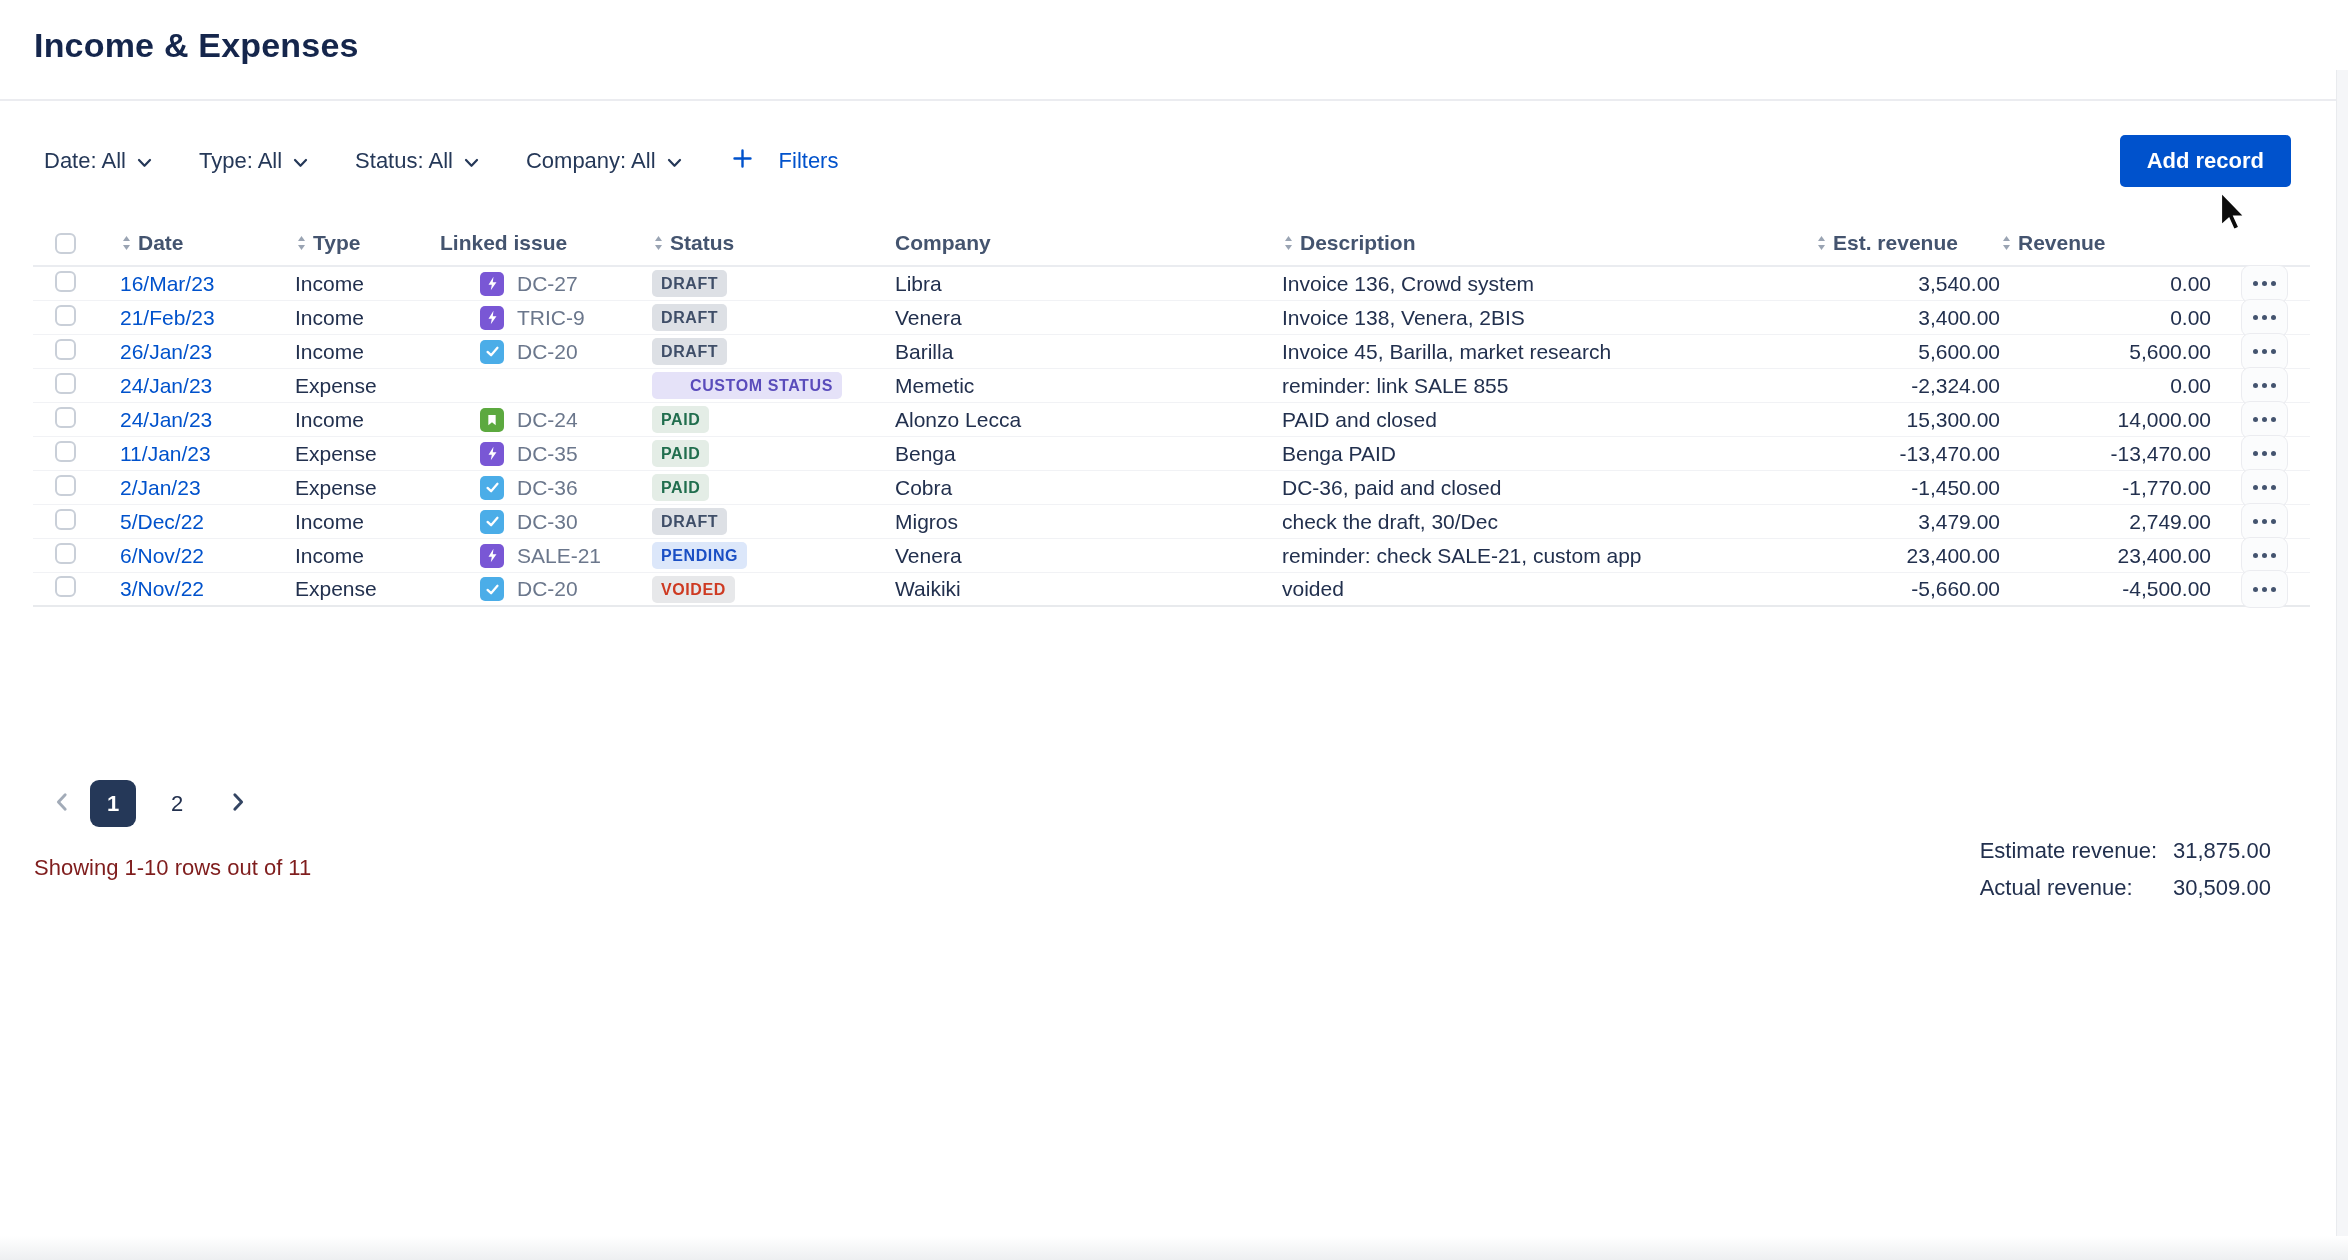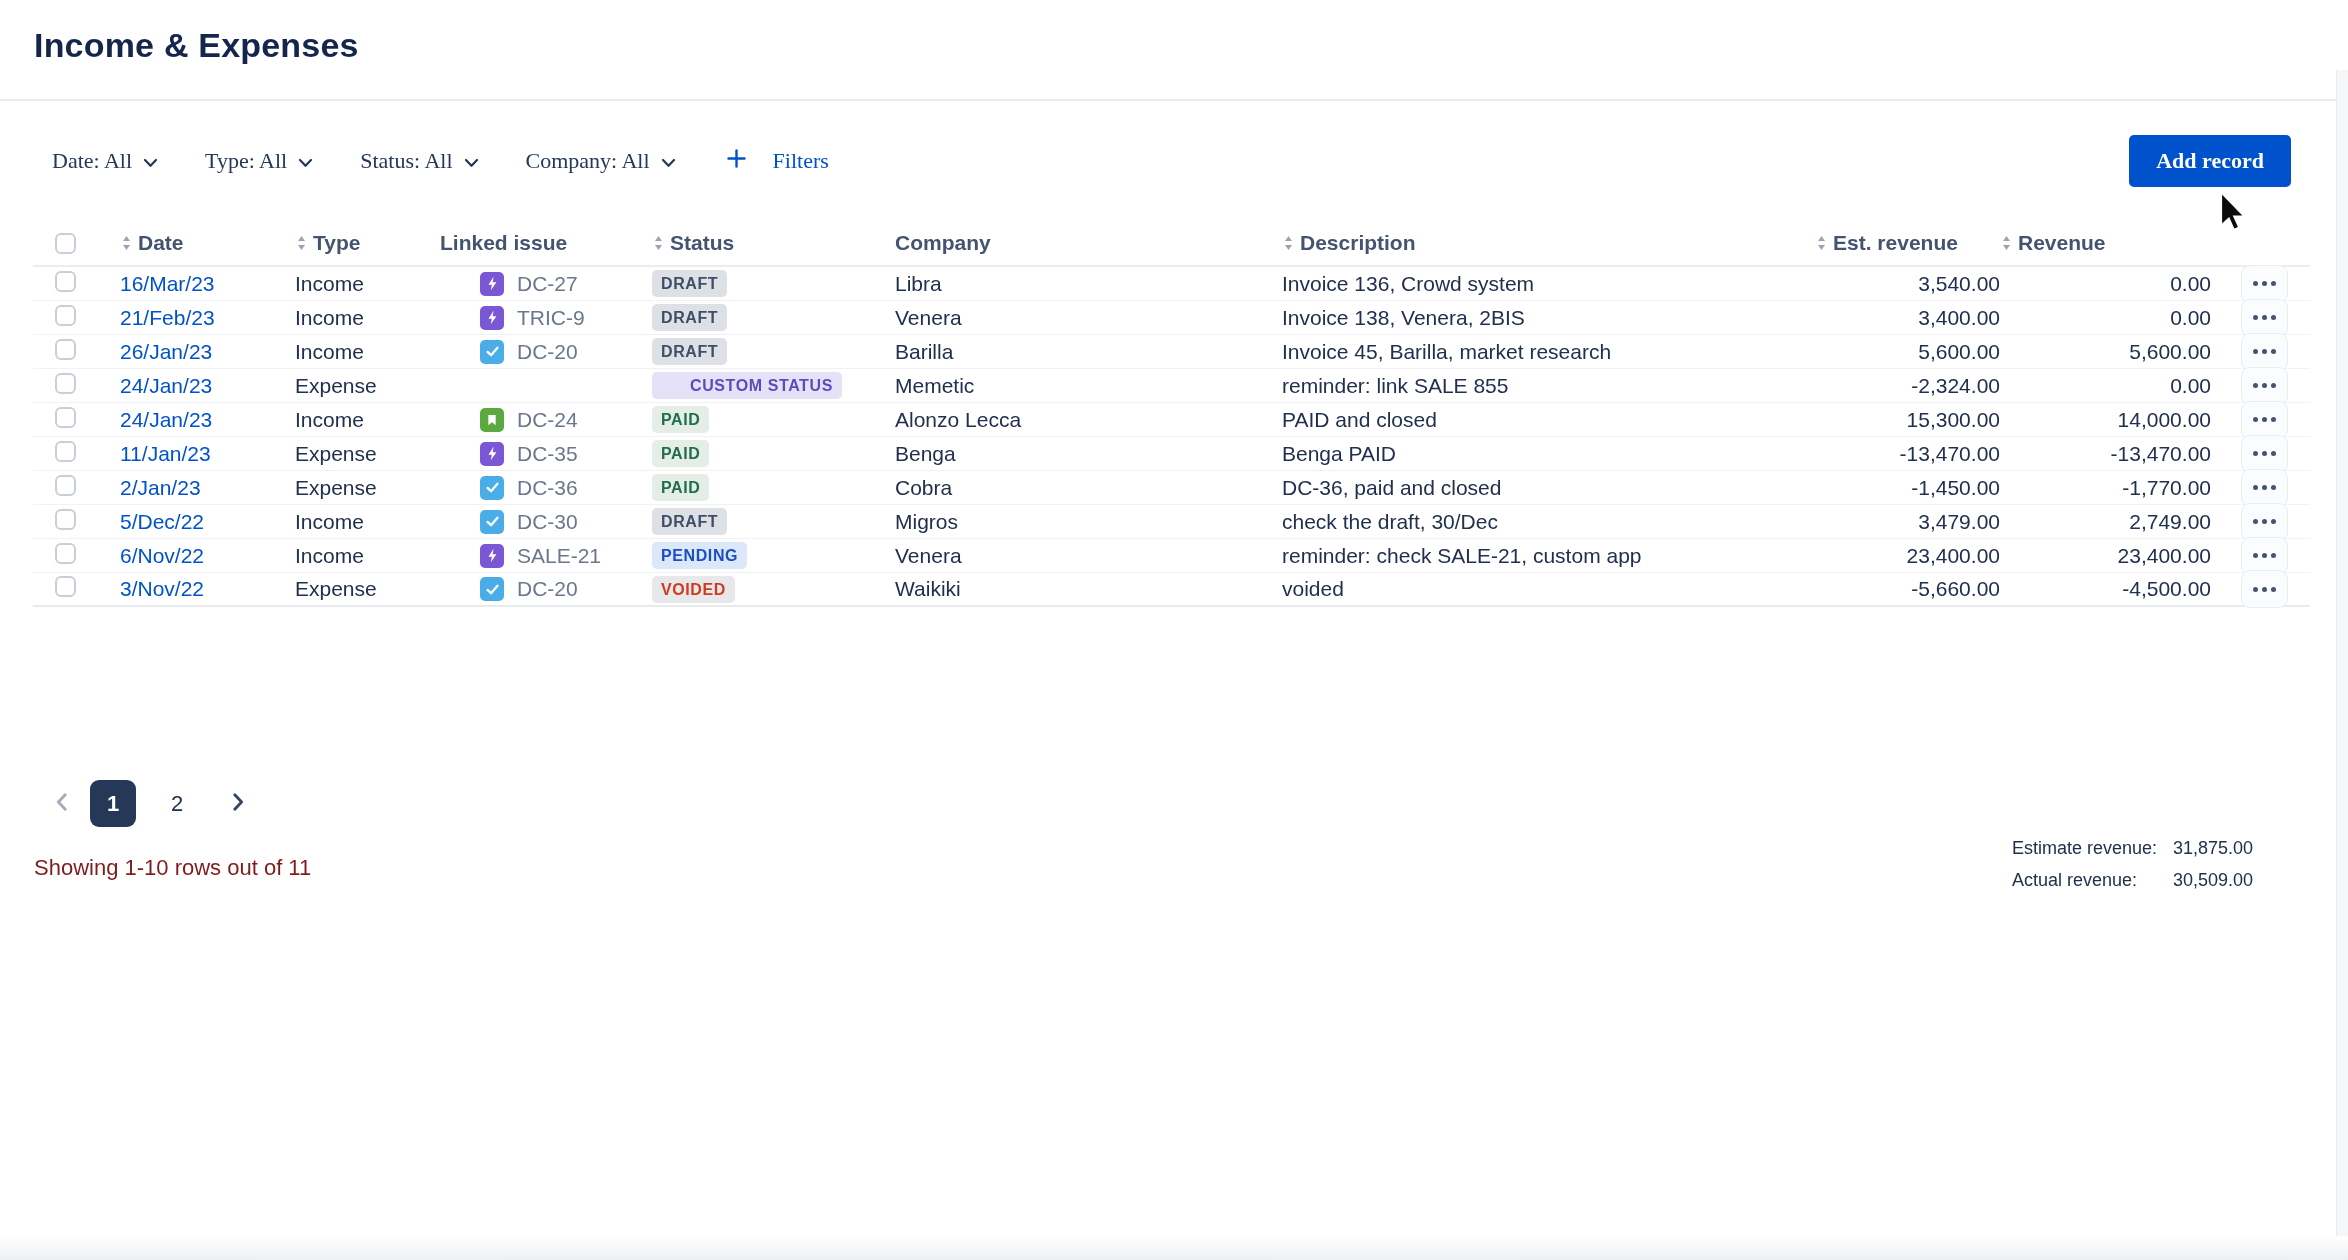--- a/index.html
+++ b/index.html
@@ -5,21 +5,21 @@
   * { margin:0; padding:0; box-sizing:border-box; }
   html,body { width:2348px; height:1260px; }
   body {
     font-family:"Liberation Sans","DejaVu Sans",sans-serif;
     background:#ffffff; color:#22304E; position:relative; overflow:hidden;
   }
   .page-header { position:absolute; top:0; left:0; right:0; height:101px; border-bottom:2px solid #EBECF0; background:#fff; }
   .page-title { position:absolute; left:34px; top:26px; font-size:34px; font-weight:700; color:#15264C; letter-spacing:.2px; }
 
   
-  .toolbar { position:absolute; top:135px; left:52px; right:57px; height:52px; display:flex; align-items:center;font-family:Liberation Serif, serif; }
+  .toolbar { position:absolute; top:135px; left:44px; right:57px; height:52px; display:flex; align-items:center; }
   .filter { display:flex; align-items:center; gap:11px; font-size:22px; color:#253858; margin-right:47px; cursor:pointer; }
   .filter svg { display:block; margin-top:3px; }
   .filters-link { display:flex; align-items:center; gap:26px; font-size:22px; font-weight:500; color:#0052CC; margin-left:3px; cursor:pointer; }
   .add-btn { margin-left:auto; height:52px; padding:0 27px; background:#0052CC; color:#fff; font-size:22px; font-weight:700;
              border:none; border-radius:5px; font-family:inherit; cursor:pointer; }
 
   
   .table { position:absolute; top:221px; left:33px; width:2277px; }
   .thead, .tr { display:grid; grid-template-columns:87px 175px 145px 212px 243px 387px 533px 185px 211px 99px; align-items:center; }
   .thead { height:46px; border-bottom:2px solid #EAECF0; }
@@ -42,21 +42,21 @@
 
   
   .pagination { position:absolute; left:52px; top:780px; height:47px; display:flex; align-items:center; }
   .pg-arrow { background:none; border:none; cursor:pointer; display:flex; align-items:center; padding:0; }
   .pg-page { min-width:46px; height:47px; display:flex; align-items:center; justify-content:center;
              font-size:22px; font-weight:500; color:#22304E; background:none; border:none; border-radius:9px; cursor:pointer; font-family:inherit; }
   .pg-page.current { background:#253858; color:#fff; font-weight:700; }
   .showing { position:absolute; left:34px; top:855px; font-size:22px; color:#7f1d1d; }
 
   
-  .summary { position:absolute; right:57px; top:838px; display:grid; grid-template-columns:auto 118px; column-gap:16px; row-gap:11px; font-size:18px; color:#22304E; }
+  .summary { position:absolute; right:57px; top:838px; display:grid; grid-template-columns:auto 118px; column-gap:16px; row-gap:11px; font-size:22px; color:#22304E; }
   .summary .val { text-align:left; }
 
   .bottom-strip { position:absolute; left:0; right:0; bottom:0; height:24px; background:linear-gradient(#ffffff,#EDEFF1); }
   .right-strip { position:absolute; top:70px; bottom:0; right:0; width:12px; background:#F5F6F8; border-left:1px solid #E9EBEE; }
 
   .cursor { position:absolute; left:2212px; top:190px; z-index:50; pointer-events:none; }
 </style>
 </head>
 <body>
 

